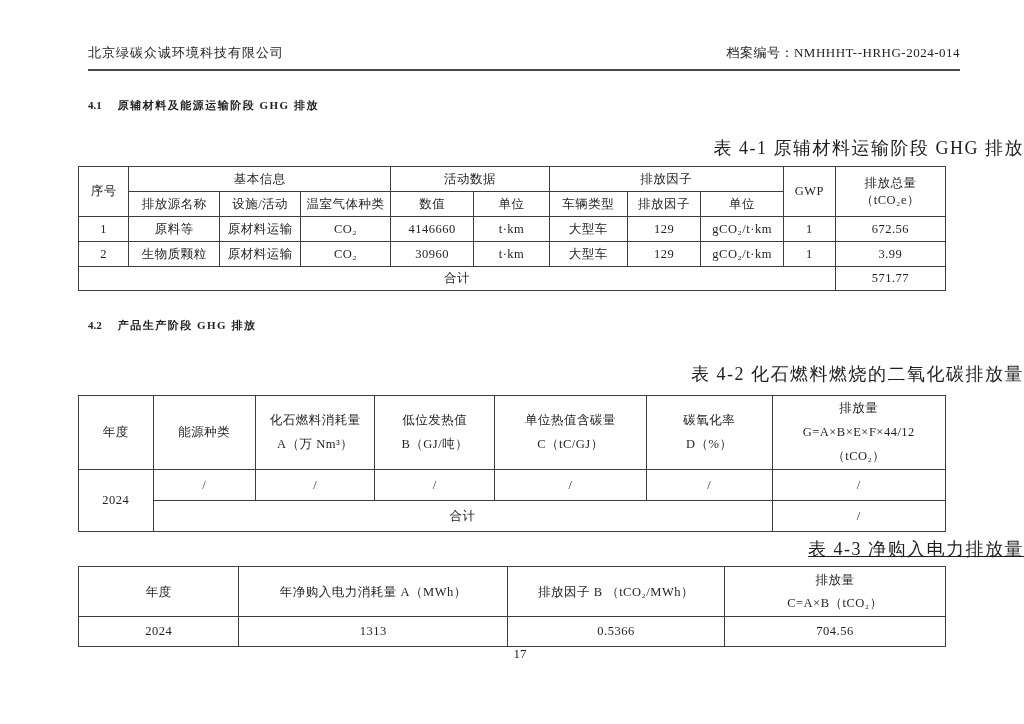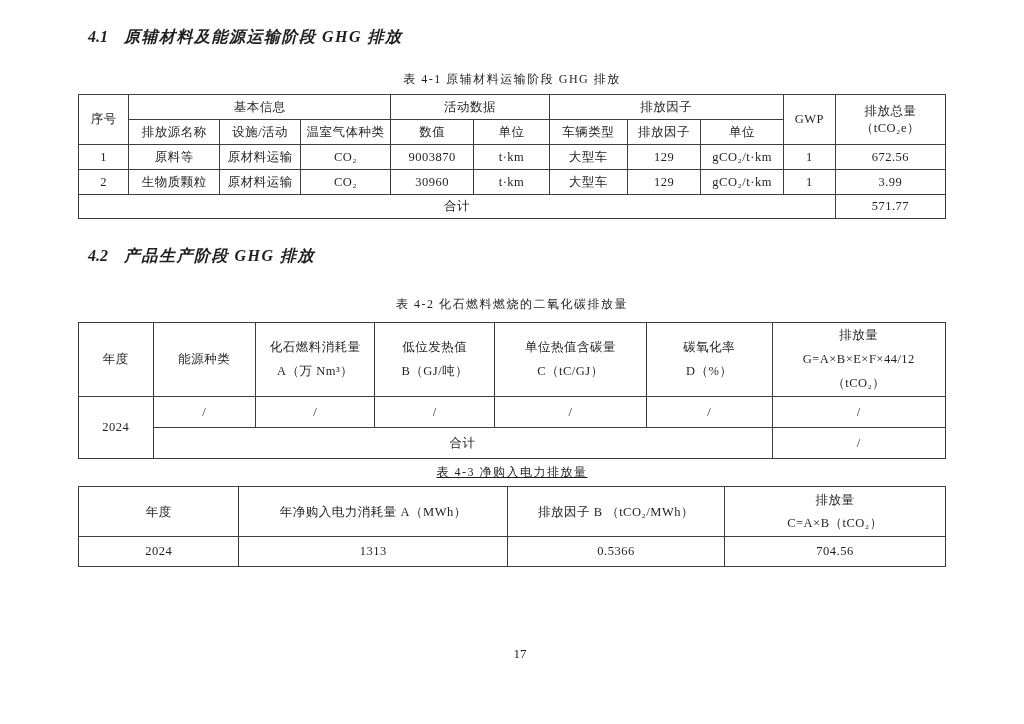--- a/index.html
+++ b/index.html
@@ -17,30 +17,29 @@
     display:flex;justify-content:space-between;align-items:flex-end;
     border-bottom:2px solid #4a4a4a;
     padding-bottom:7px;
     font-size:13px;
     letter-spacing:1px;
   }
   .doc-header .right{letter-spacing:0.5px;}
   
   .section-heading{
     margin:27px 64px 0 88px;
-    font-size:16px;
+    font-size:11px;
     font-weight:bold;
     letter-spacing:1.5px;
-    font-style:italic;
   }
   .section-heading .num{letter-spacing:0;margin-right:16px;}
   
   .table-caption{
-    text-align:center;
-    font-size:12px;
+    text-align:right;
+    font-size:18px;
     letter-spacing:1.5px;
   }
   .cap1{margin-top:23px;}
   .cap2{margin-top:29px;}
   .cap3{margin-top:5px;text-decoration:underline;}
   
   table{
     border-collapse:collapse;
     table-layout:fixed;
     margin-left:78px;
@@ -75,20 +74,24 @@
     bottom:62px;
     text-align:center;
     font-size:13px;
   }
 </style>
 </head>
 <body>
 
 <div class="page">
 
+  <div class="doc-header">
+    <span class="left">北京绿碳众诚环境科技有限公司</span>
+    <span class="right">档案编号：NMHHHT--HRHG-2024-014</span>
+  </div>
 
   <div class="section-heading">
     <span class="num">4.1</span><span>原辅材料及能源运输阶段 GHG 排放</span>
   </div>
 
   <div class="table-caption cap1">表 4-1 原辅材料运输阶段 GHG 排放</div>
 
   <table class="t1">
     <colgroup>
       <col style="width:5.8%">
@@ -123,21 +126,21 @@
       <th>单位</th>
       <th>车辆类型</th>
       <th>排放因子</th>
       <th>单位</th>
     </tr>
     <tr>
       <td>1</td>
       <td>原料等</td>
       <td>原材料运输</td>
       <td>CO₂</td>
-      <td>9003870</td>
+      <td>4146660</td>
       <td>t·km</td>
       <td>大型车</td>
       <td>129</td>
       <td>gCO₂/t·km</td>
       <td>1</td>
       <td>672.56</td>
     </tr>
     <tr>
       <td>2</td>
       <td>生物质颗粒</td>

